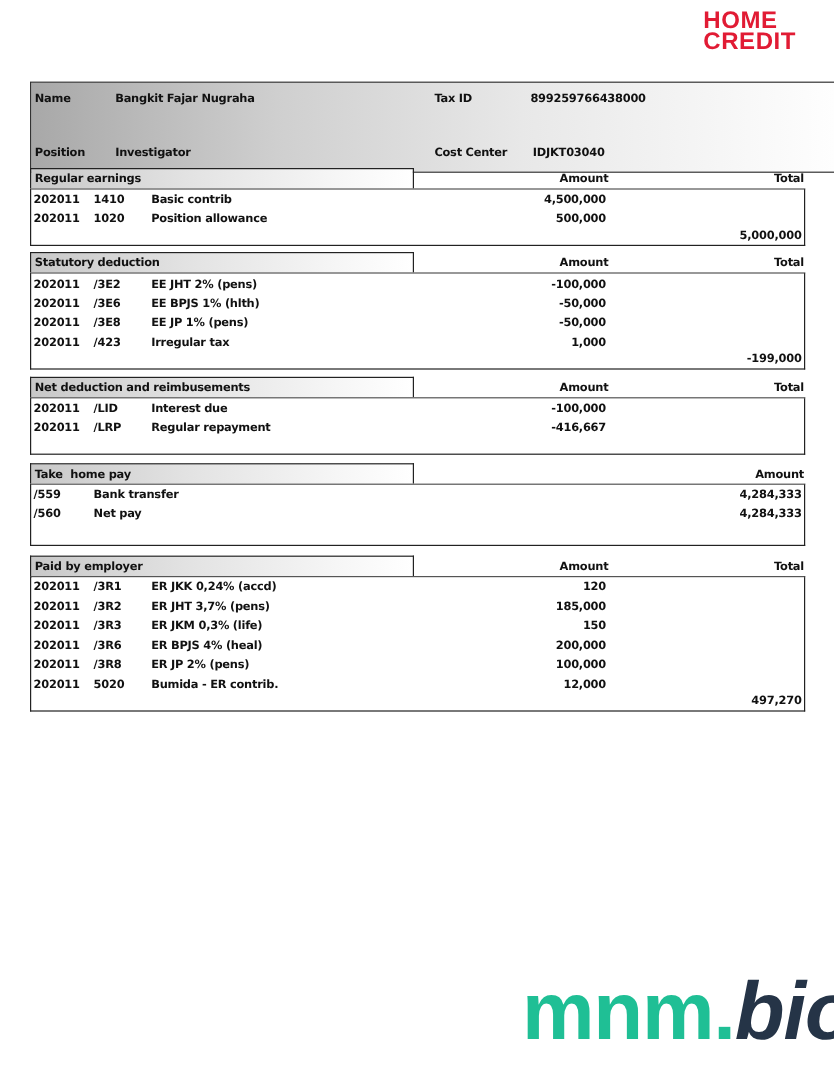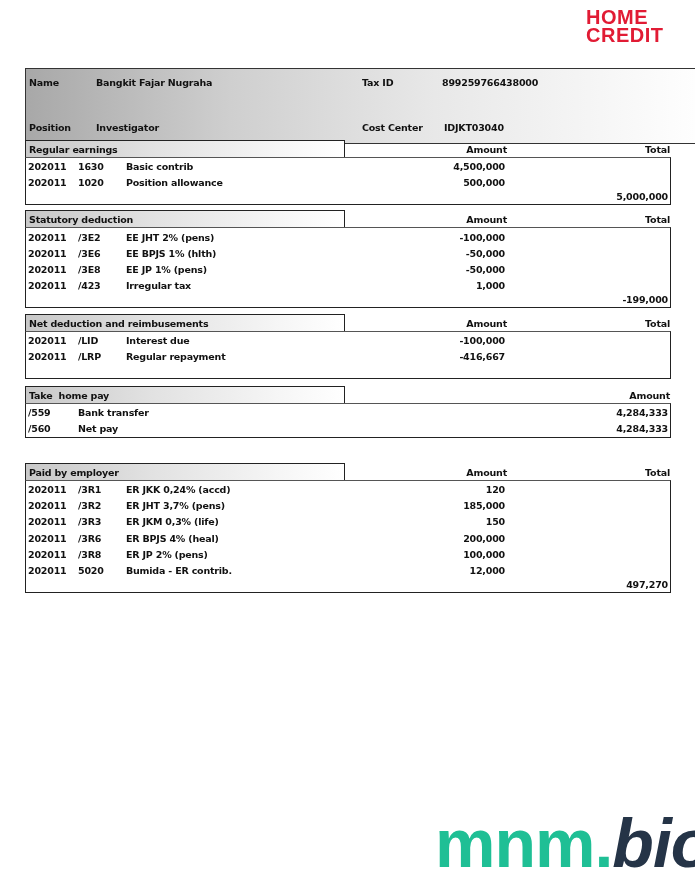--- a/index.html
+++ b/index.html
@@ -76,21 +76,21 @@
   </div>
 </div>
 
 <div class="section b" style="top:140px;height:65px">
   <div class="tab">Regular earnings</div>
   <span class="hdr-amount">Amount</span>
   <span class="hdr-total">Total</span>
   <div class="body" style="height:48px">
     <div class="r" style="top:1px">
       <span class="c1">202011</span>
-      <span class="c2">1630</span>
+      <span class="c2">1410</span>
       <span class="c3">Basic contrib</span>
       <span class="amt">4,500,000</span>
     </div>
     <div class="r" style="top:17px">
       <span class="c1">202011</span>
       <span class="c2">1020</span>
       <span class="c3">Position allowance</span>
       <span class="amt">500,000</span>
     </div>
     <div class="r" style="top:31px">
@@ -150,21 +150,21 @@
       <span class="c2">/LRP</span>
       <span class="c3">Regular repayment</span>
       <span class="amt">-416,667</span>
     </div>
   </div>
 </div>
 
 <div class="section b" style="top:386px;height:66px">
   <div class="tab" style="white-space:pre">Take  home pay</div>
   <span class="hdr-total">Amount</span>
-  <div class="body" style="height:35px">
+  <div class="body" style="height:52px">
     <div class="r" style="top:1px">
       <span class="c1">/559</span>
       <span class="c2">Bank transfer</span>
       <span class="tot">4,284,333</span>
     </div>
     <div class="r" style="top:17px">
       <span class="c1">/560</span>
       <span class="c2">Net pay</span>
       <span class="tot">4,284,333</span>
     </div>

